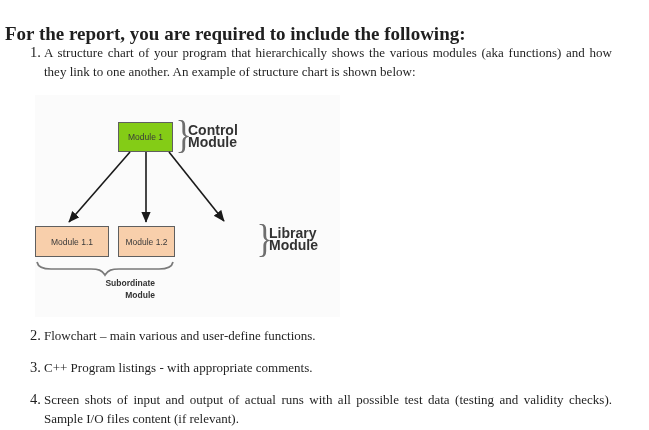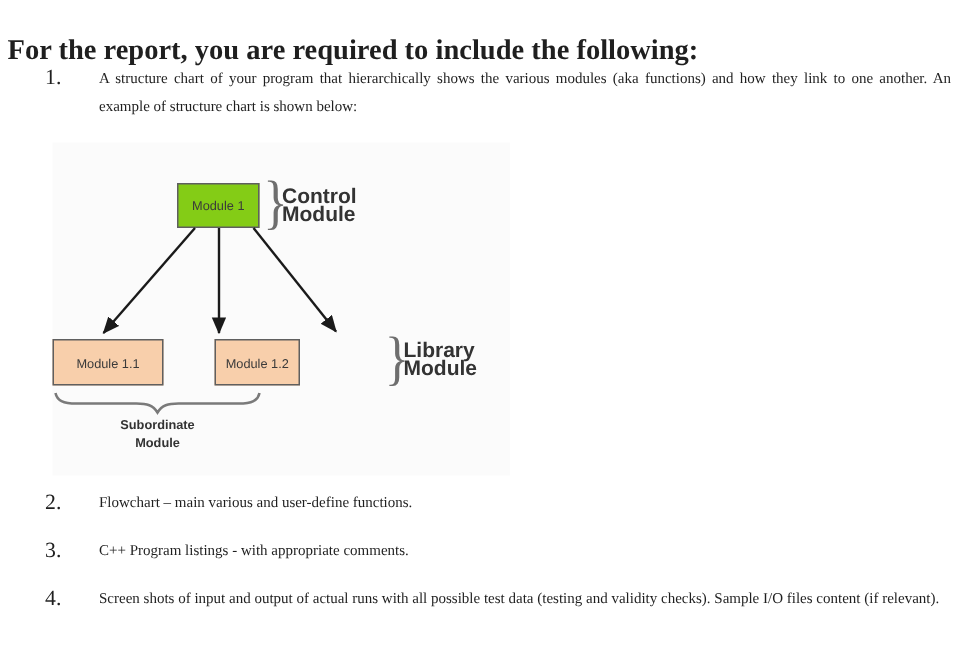--- a/index.html
+++ b/index.html
@@ -6,21 +6,21 @@
   body{
     width:649px;height:430px;position:relative;background:#ffffff;
     font-family:"Liberation Serif", serif;color:#1f1f1f;overflow:hidden;
   }
   .intro{
     position:absolute;left:5px;top:6px;font-size:19px;line-height:18px;font-weight:bold;
   }
   .list-item{position:absolute;left:30px;width:592px;}
   .list-item .num{position:absolute;left:0;top:0;font-size:14.5px;}
   .list-item .body{
-    margin-left:36px;width:568px;font-size:10px;line-height:18.5px;
+    margin-left:14px;width:568px;font-size:13px;line-height:18.5px;
   }
   .justify .body{text-align:justify;}
   .item-1{top:44px;}
   .item-2{top:327px;}
   .item-3{top:359px;}
   .item-4{top:391px;}
 
   
   .diagram{
     position:absolute;left:35px;top:95px;width:305px;height:222px;
@@ -28,38 +28,38 @@
   }
   .dbox{
     position:absolute;border:1.5px solid #5f5f5f;box-sizing:border-box;
     display:flex;align-items:center;justify-content:center;
     font-size:8.5px;color:#3a3a3a;
   }
   .dbox.control{background:#84cc16;}
   .dbox.sub{background:#f8cfab;}
   .m1{left:83px;top:27px;width:55px;height:30px;}
   .m11{left:0px;top:131px;width:74px;height:31px;}
-  .m12{left:83px;top:131px;width:57px;height:31px;margin-left:25px;}
+  .m12{left:83px;top:131px;width:57px;height:31px;}
   .m13{left:163px;top:130px;width:55px;height:32px;}
   .libline{position:absolute;top:0;bottom:0;width:1.5px;background:#5f5f5f;}
   .libline.l{left:3px;} .libline.r{right:3px;}
   .brace{
     position:absolute;color:#6e6e6e;font-family:"Liberation Serif",serif;
     font-size:40px;line-height:30px;transform:scaleX(0.85);font-weight:400;
   }
   .brace.control-brace{left:139px;top:25px;}
   .brace.library-brace{left:220px;top:129px;}
   .side-label{
     position:absolute;font-size:14px;font-weight:bold;color:#333;
     line-height:12px;white-space:pre;
   }
   .control-label{left:153px;top:29px;}
   .library-label{left:234px;top:132px;}
   .sub-label{
-    position:absolute;left:20px;top:182px;width:100px;text-align:center;
+    position:absolute;left:20px;top:182px;width:100px;text-align:right;
     font-size:8.5px;font-weight:bold;color:#333;line-height:12px;
   }
   svg.overlay{position:absolute;left:0;top:0;pointer-events:none;}
 </style>
 </head>
 <body>
 
 <p class="intro">For the report, you are required to include the following:</p>
 
 <div class="list-item justify item-1">

